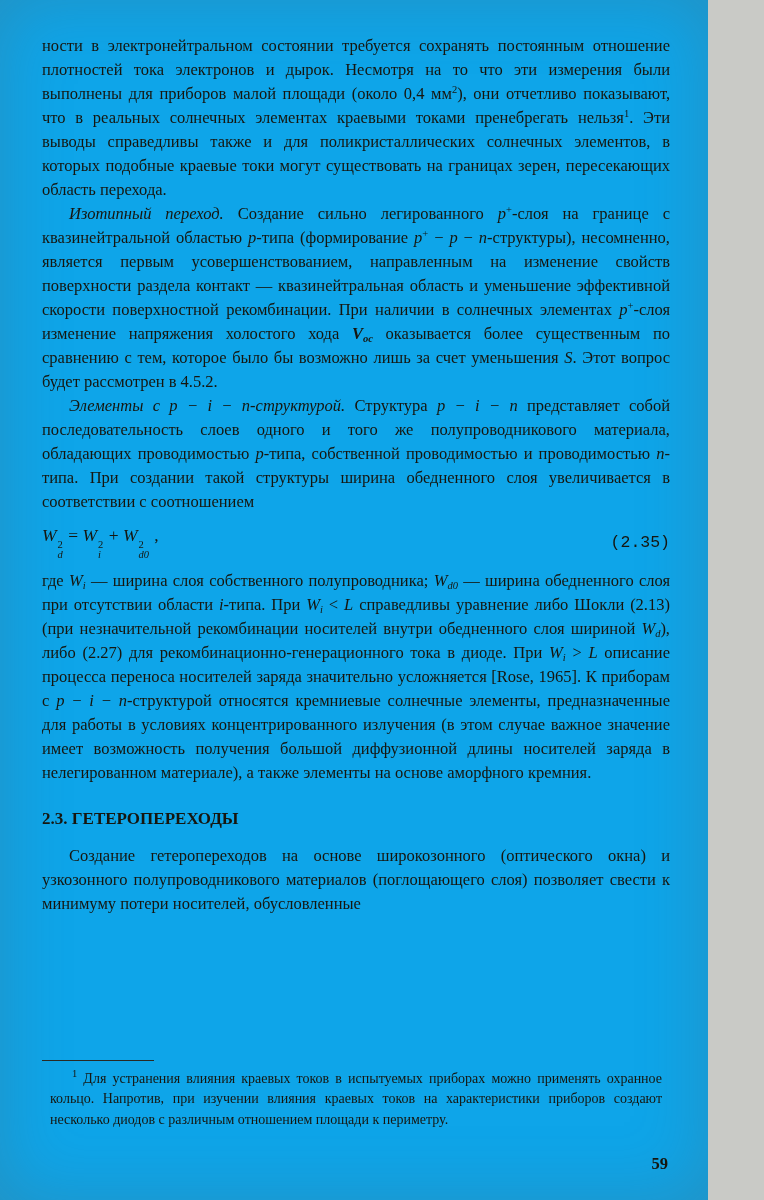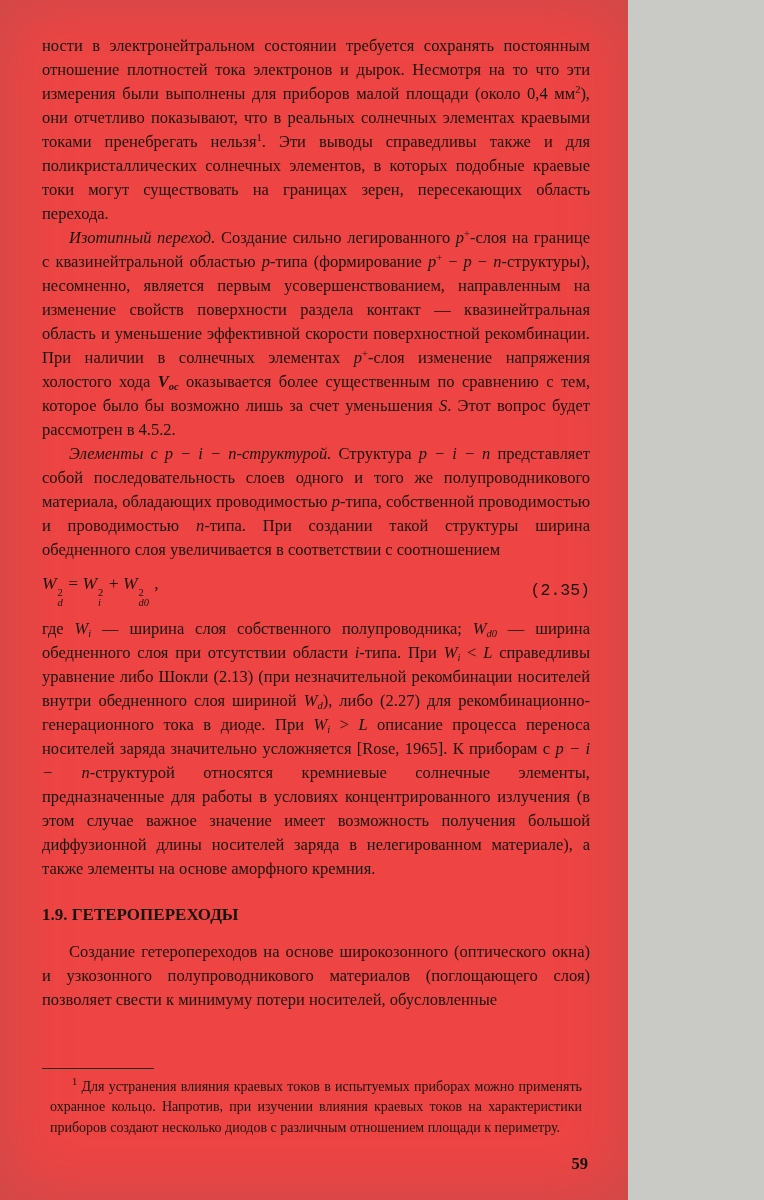--- a/index.html
+++ b/index.html
@@ -1,23 +1,23 @@
 <!DOCTYPE html>
 <html><head>
 <meta charset="utf-8">
 <style>
   html, body { margin: 0; padding: 0; }
   body { background: #c9cac6; }
 
   .sheet {
     position: relative;
-    width: 628px;
+    width: 708px;
     height: 1200px;
     box-sizing: border-box;
-    background: #ef4444;
+    background: #0ea5e9;
     color: #16160f;
     font-family: "Liberation Serif", "DejaVu Serif", serif;
     font-size: 16.5px;
     padding: 34px 38px 26px 42px;
     display: flex;
     flex-direction: column;
     overflow: hidden;
     box-shadow: inset 0 0 70px rgba(95, 95, 88, 0.28);
   }
 
@@ -75,21 +75,21 @@
     font-size: 14px;
     line-height: 20.5px;
     text-align: justify;
     text-indent: 22px;
   }
 
   .page-number {
     text-align: right;
     font-weight: bold;
     font-size: 16.5px;
-    margin-top: 8px;
+    margin-top: 16px;
     padding-right: 2px;
   }
 </style>
 </head>
 <body>
 
 <div class="sheet">
   <main class="content">
       <p><span>ности в электронейтральном состоянии требуется сохранять постоянным отношение плотностей тока электронов и дырок. Несмотря на то что эти измерения были выполнены для приборов малой площади (около 0,4 мм</span><sup>2</sup><span>), они отчетливо показывают, что в реальных солнечных элементах краевыми токами пренебрегать нельзя</span><sup>1</sup><span>. Эти выводы справедливы также и для поликристаллических солнечных элементов, в которых подобные краевые токи могут существовать на границах зерен, пересекающих область перехода.</span></p>
       <p class="indent"><span class="it">Изотипный переход.</span><span> Создание сильно легированного </span><span class="it">p</span><sup>+</sup><span>-слоя на границе с квазинейтральной областью </span><span class="it">p</span><span>-типа (формирование </span><span class="it">p</span><sup>+</sup><span> − </span><span class="it">p</span><span> − </span><span class="it">n</span><span>-структуры), несомненно, является первым усовершенствованием, направленным на изменение свойств поверхности раздела контакт — квазинейтральная область и уменьшение эффективной скорости поверхностной рекомбинации. При наличии в солнечных элементах </span><span class="it">p</span><sup>+</sup><span>-слоя изменение напряжения холостого хода </span><span class="it bd">V</span><sub class="it bd">oc</sub><span> оказывается более существенным по сравнению с тем, которое было бы возможно лишь за счет уменьшения </span><span class="it">S</span><span>. Этот вопрос будет рассмотрен в 4.5.2.</span></p>
@@ -101,21 +101,21 @@
           </span><span> = </span><span class="it">W</span><span class="stack">
             <span class="st-sup">2</span>
             <span class="st-sub">i</span>
           </span><span> + </span><span class="it">W</span><span class="stack">
             <span class="st-sup">2</span>
             <span class="st-sub">d0</span>
           </span><span> ,</span></span>
         <span class="eq-label">(2.35)</span>
       </div>
       <p><span>где </span><span class="it">W</span><sub class="it">i</sub><span> — ширина слоя собственного полупроводника; </span><span class="it">W</span><sub class="it">d0</sub><span> — ширина обедненного слоя при отсутствии области </span><span class="it">i</span><span>-типа. При </span><span class="it">W</span><sub class="it">i</sub><span> &lt; </span><span class="it">L</span><span> справедливы уравнение либо Шокли (2.13) (при незначительной рекомбинации носителей внутри обедненного слоя шириной </span><span class="it">W</span><sub class="it">d</sub><span>), либо (2.27) для рекомбинационно-генерационного тока в диоде. При </span><span class="it">W</span><sub class="it">i</sub><span> &gt; </span><span class="it">L</span><span> описание процесса переноса носителей заряда значительно усложняется [Rose, 1965]. К приборам с </span><span class="it">p − i − n</span><span>-структурой относятся кремниевые солнечные элементы, предназначенные для работы в условиях концентрированного излучения (в этом случае важное значение имеет возможность получения большой диффузионной длины носителей заряда в нелегированном материале), а также элементы на основе аморфного кремния.</span></p>
-      <h2><span>1.9. ГЕТЕРОПЕРЕХОДЫ</span></h2>
+      <h2><span>2.3. ГЕТЕРОПЕРЕХОДЫ</span></h2>
       <p class="indent"><span>Создание гетеропереходов на основе широкозонного (оптического окна) и узкозонного полупроводникового материалов (поглощающего слоя) позволяет свести к минимуму потери носителей, обусловленные</span></p>
     </main>
 
   <div class="footnote-area">
     <div class="footnote-rule"></div>
     <p class="footnote"><sup>1</sup><span> Для устранения влияния краевых токов в испытуемых приборах можно применять охранное кольцо. Напротив, при изучении влияния краевых токов на характеристики приборов создают несколько диодов с различным отношением площади к периметру.</span></p>
   </div>
 
   <div class="page-number">59</div>
 </div>

